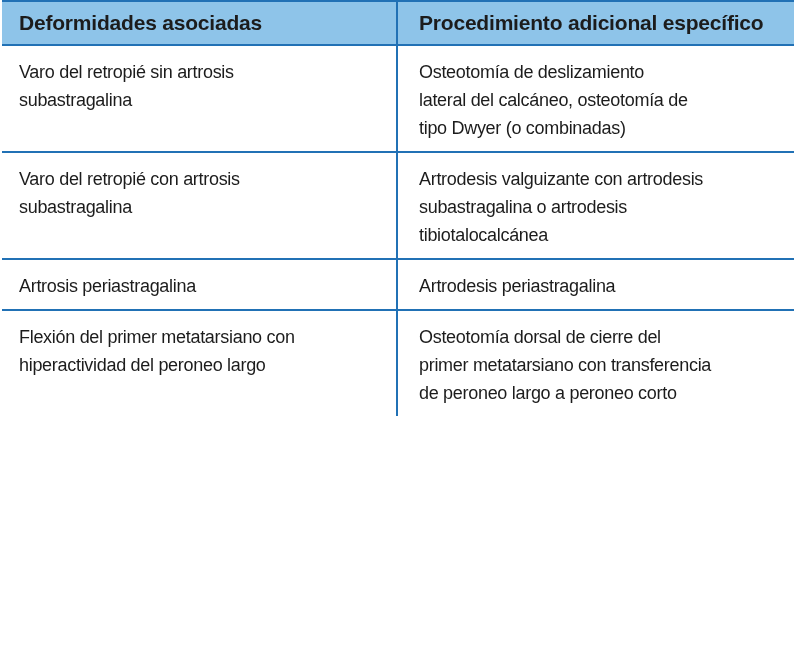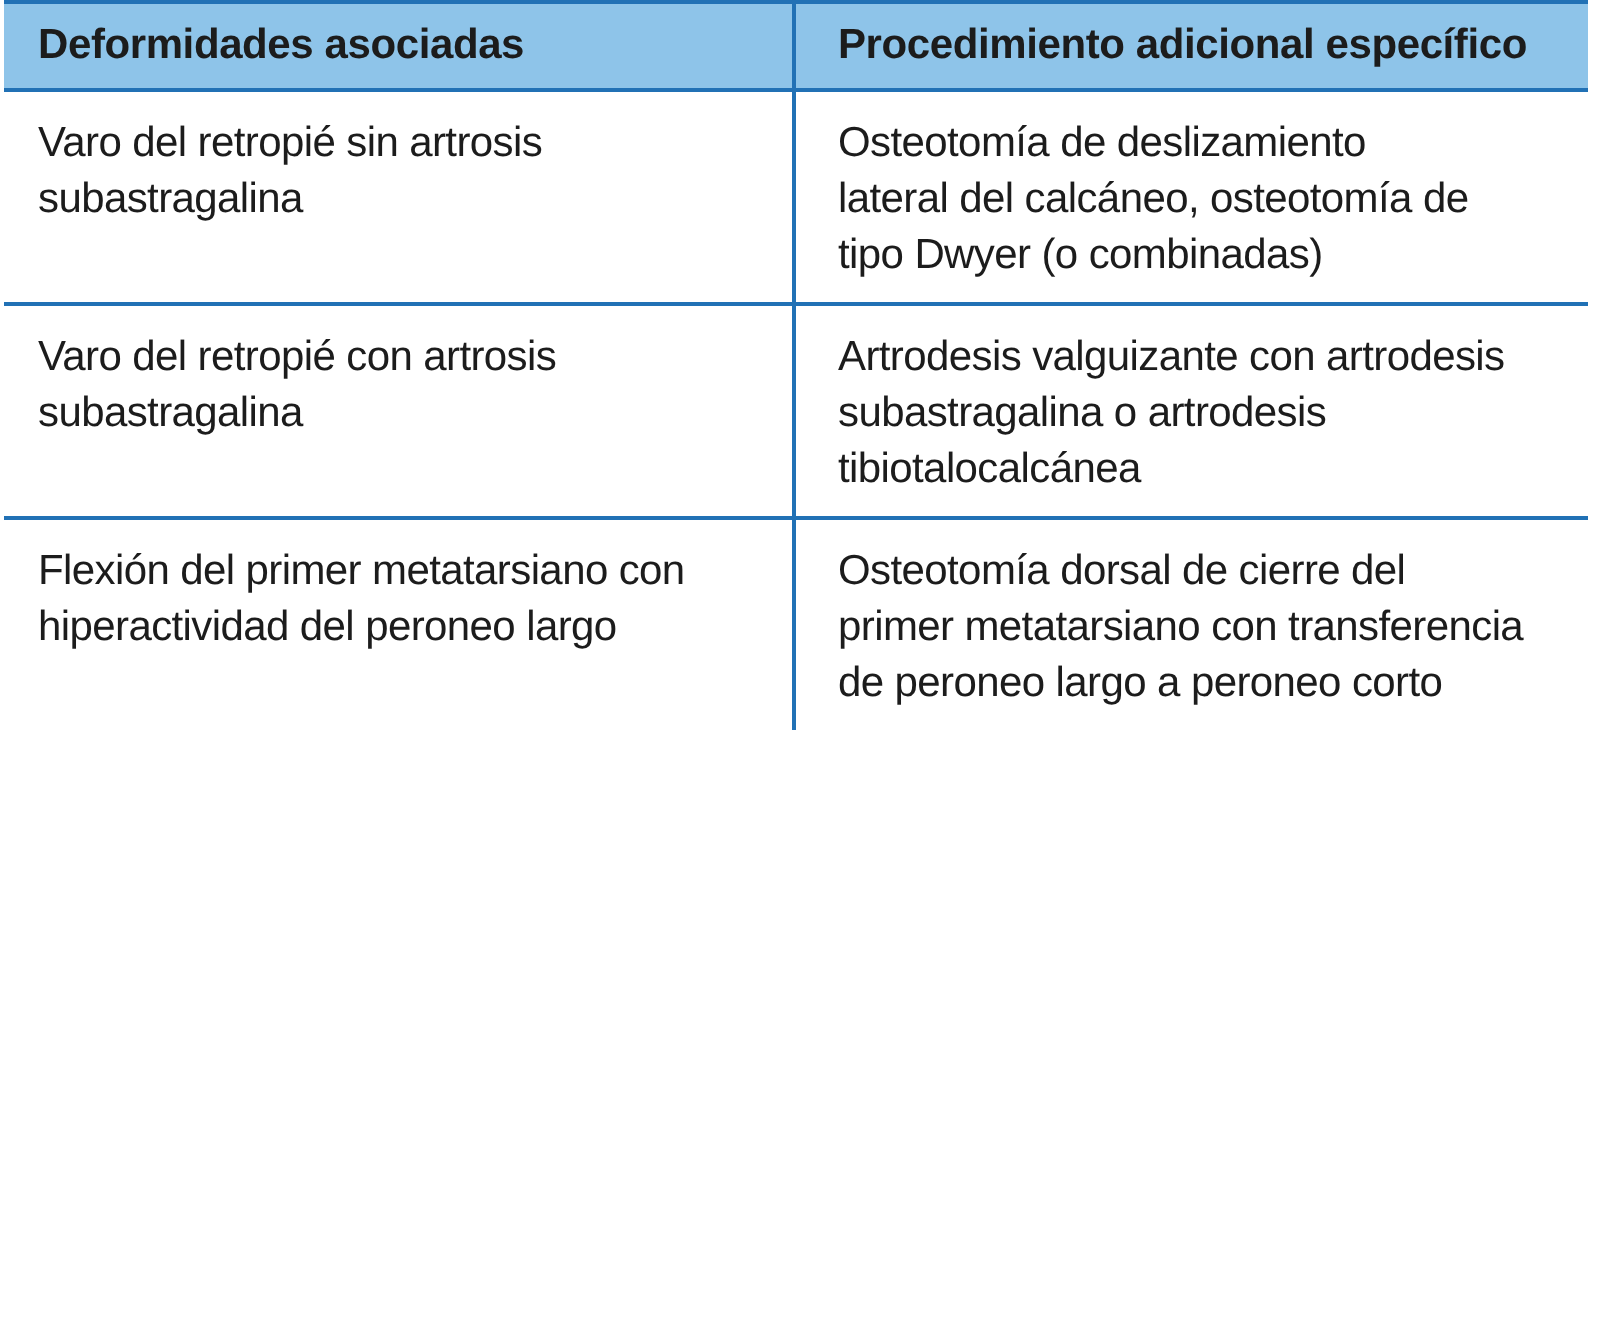--- a/index.html
+++ b/index.html
@@ -42,21 +42,21 @@
   }
   th:first-child, td:first-child {
     border-right: 2px solid var(--border-blue);
   }
   th:last-child, td:last-child {
     padding-left: 21px;
     margin-top: 44px;
   }
   td {
     vertical-align: top;
-    font-size: 21px;
+    font-size: 18px;
     line-height: 28px;
     letter-spacing: -0.3px;
     padding: 12px 6px 9px 17px;
     border-bottom: 2px solid var(--border-blue);
     white-space: pre-line;
   }
   tbody tr:last-child td {
     border-bottom: none;
   }
 </style>
@@ -84,20 +84,24 @@
 tipo Dwyer (o combinadas)</td>
       </tr>
       <tr>
         <td>Varo del retropié con artrosis
 subastragalina</td>
         <td>Artrodesis valguizante con artrodesis
 subastragalina o artrodesis
 tibiotalocalcánea</td>
       </tr>
       <tr>
+        <td>Artrosis periastragalina</td>
+        <td>Artrodesis periastragalina</td>
+      </tr>
+      <tr>
         <td>Flexión del primer metatarsiano con
 hiperactividad del peroneo largo</td>
         <td>Osteotomía dorsal de cierre del
 primer metatarsiano con transferencia
 de peroneo largo a peroneo corto</td>
       </tr>
     </tbody>
   </table>
 </div>
 

